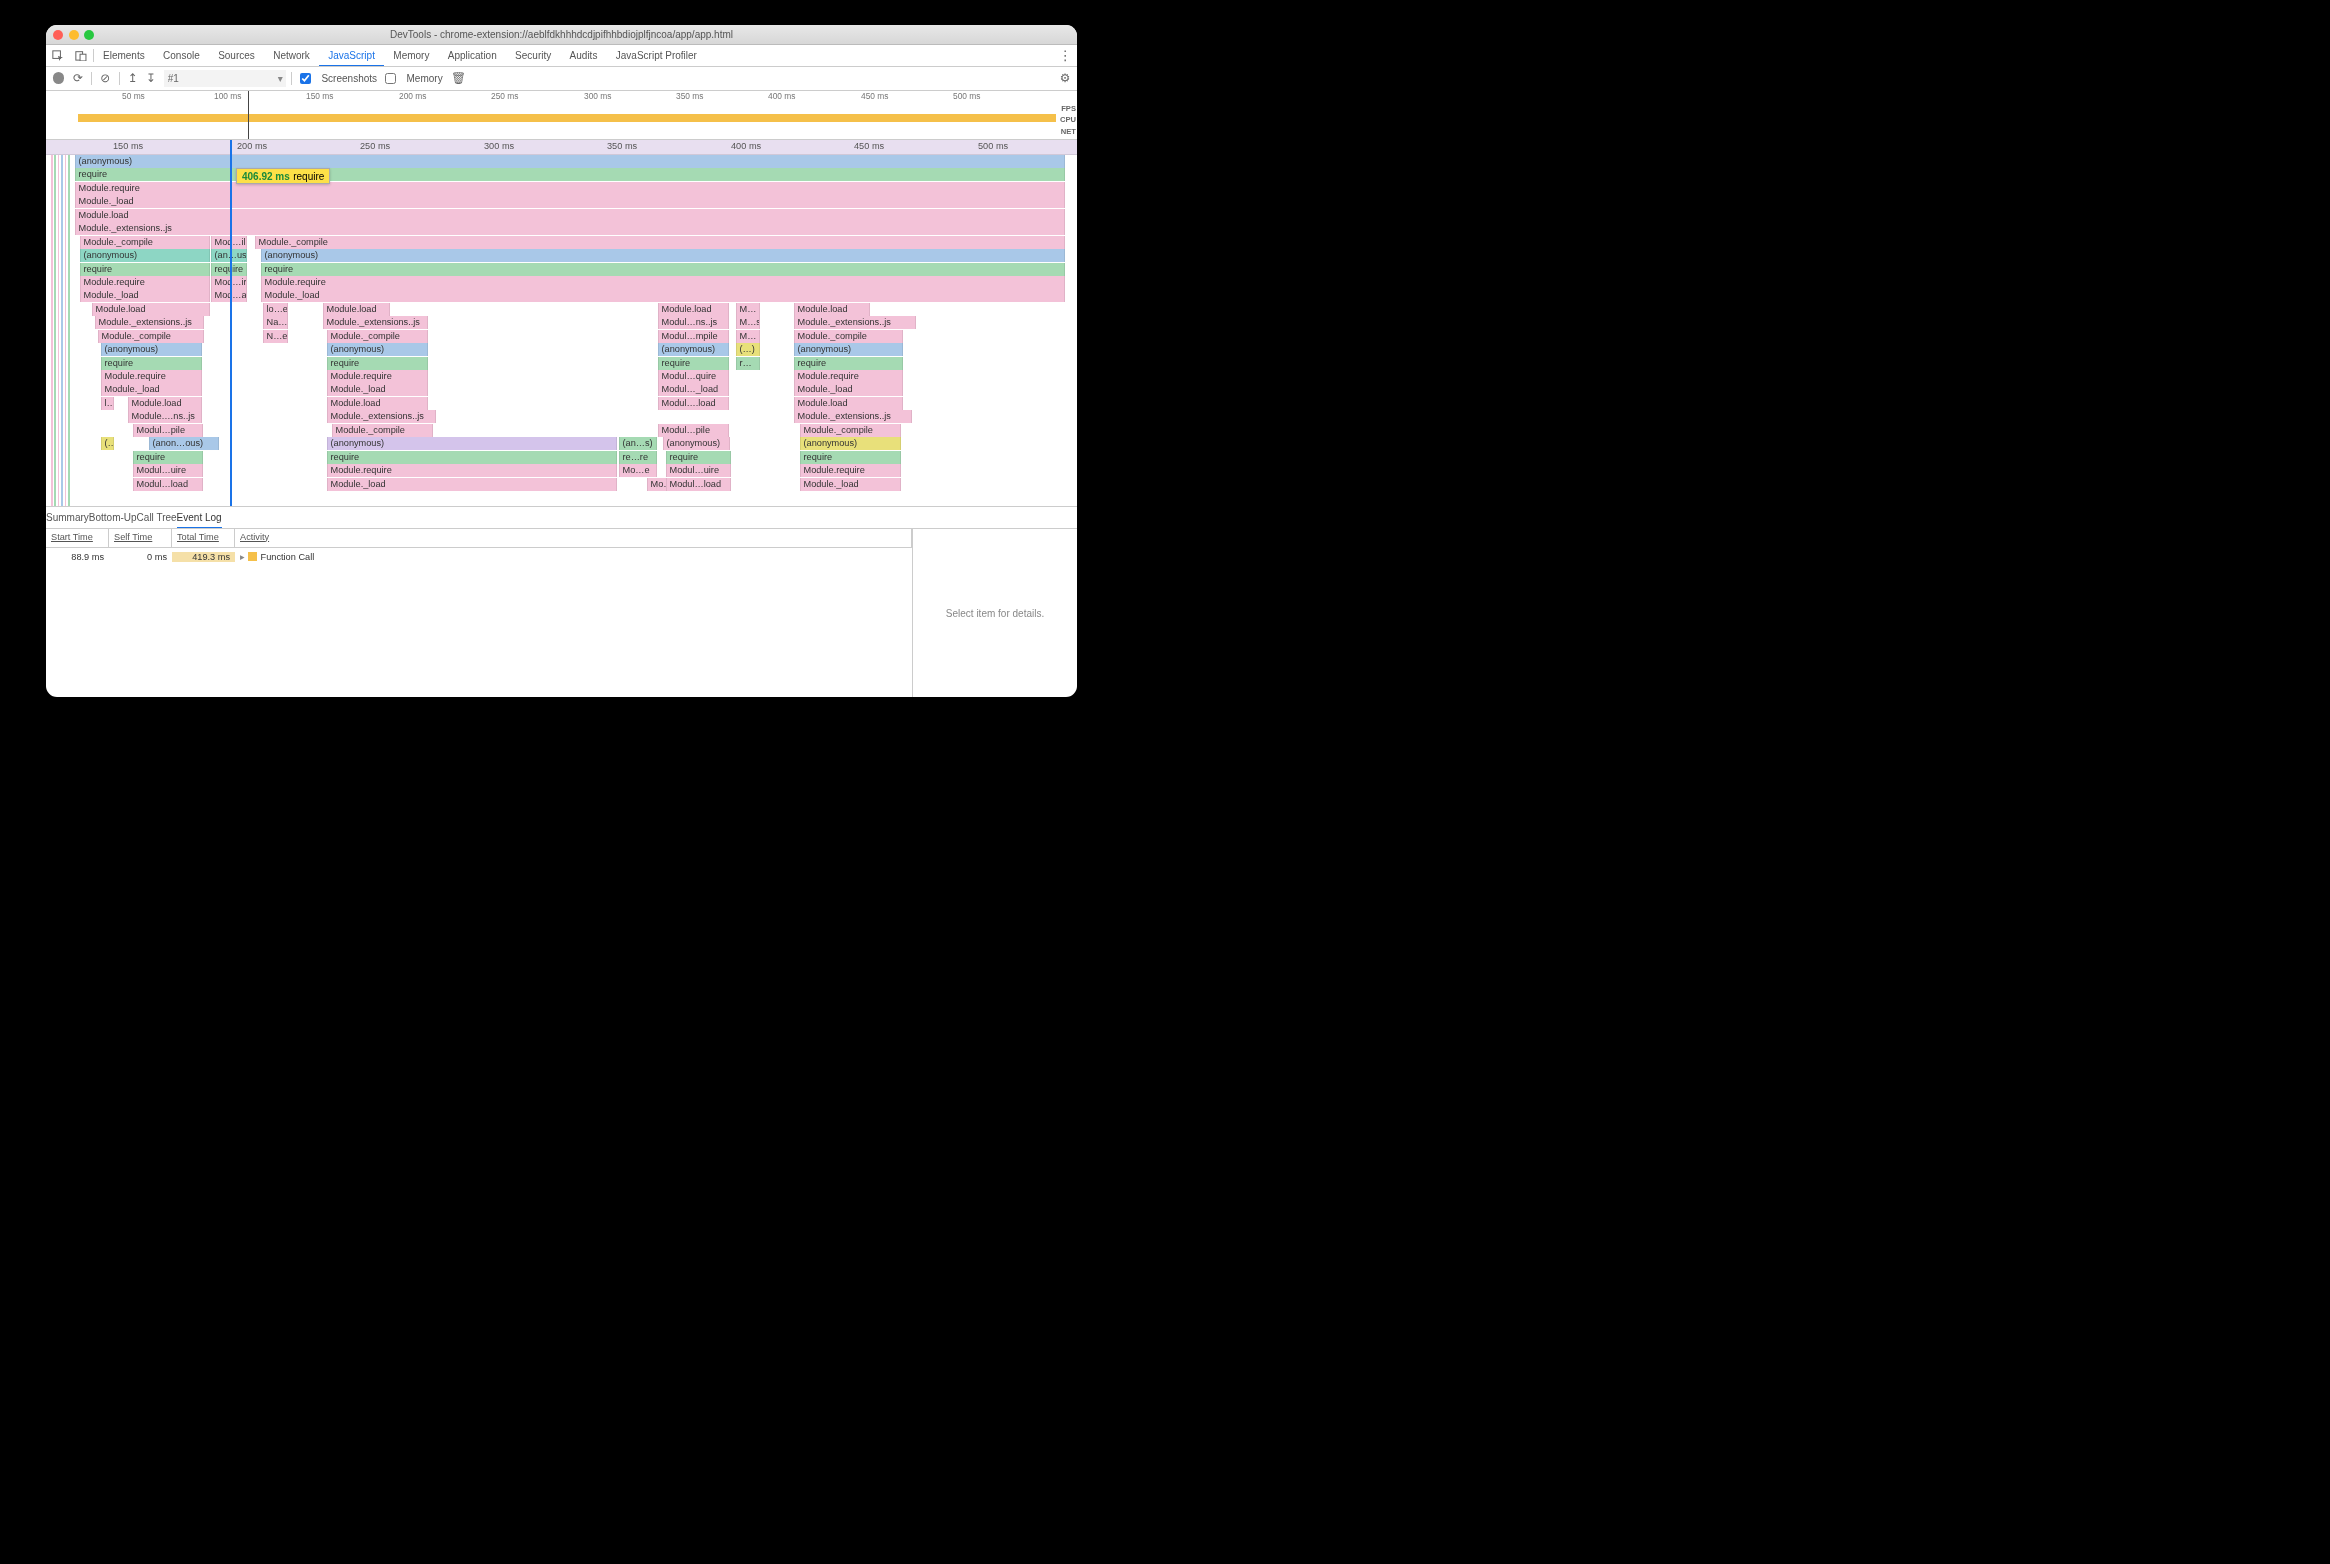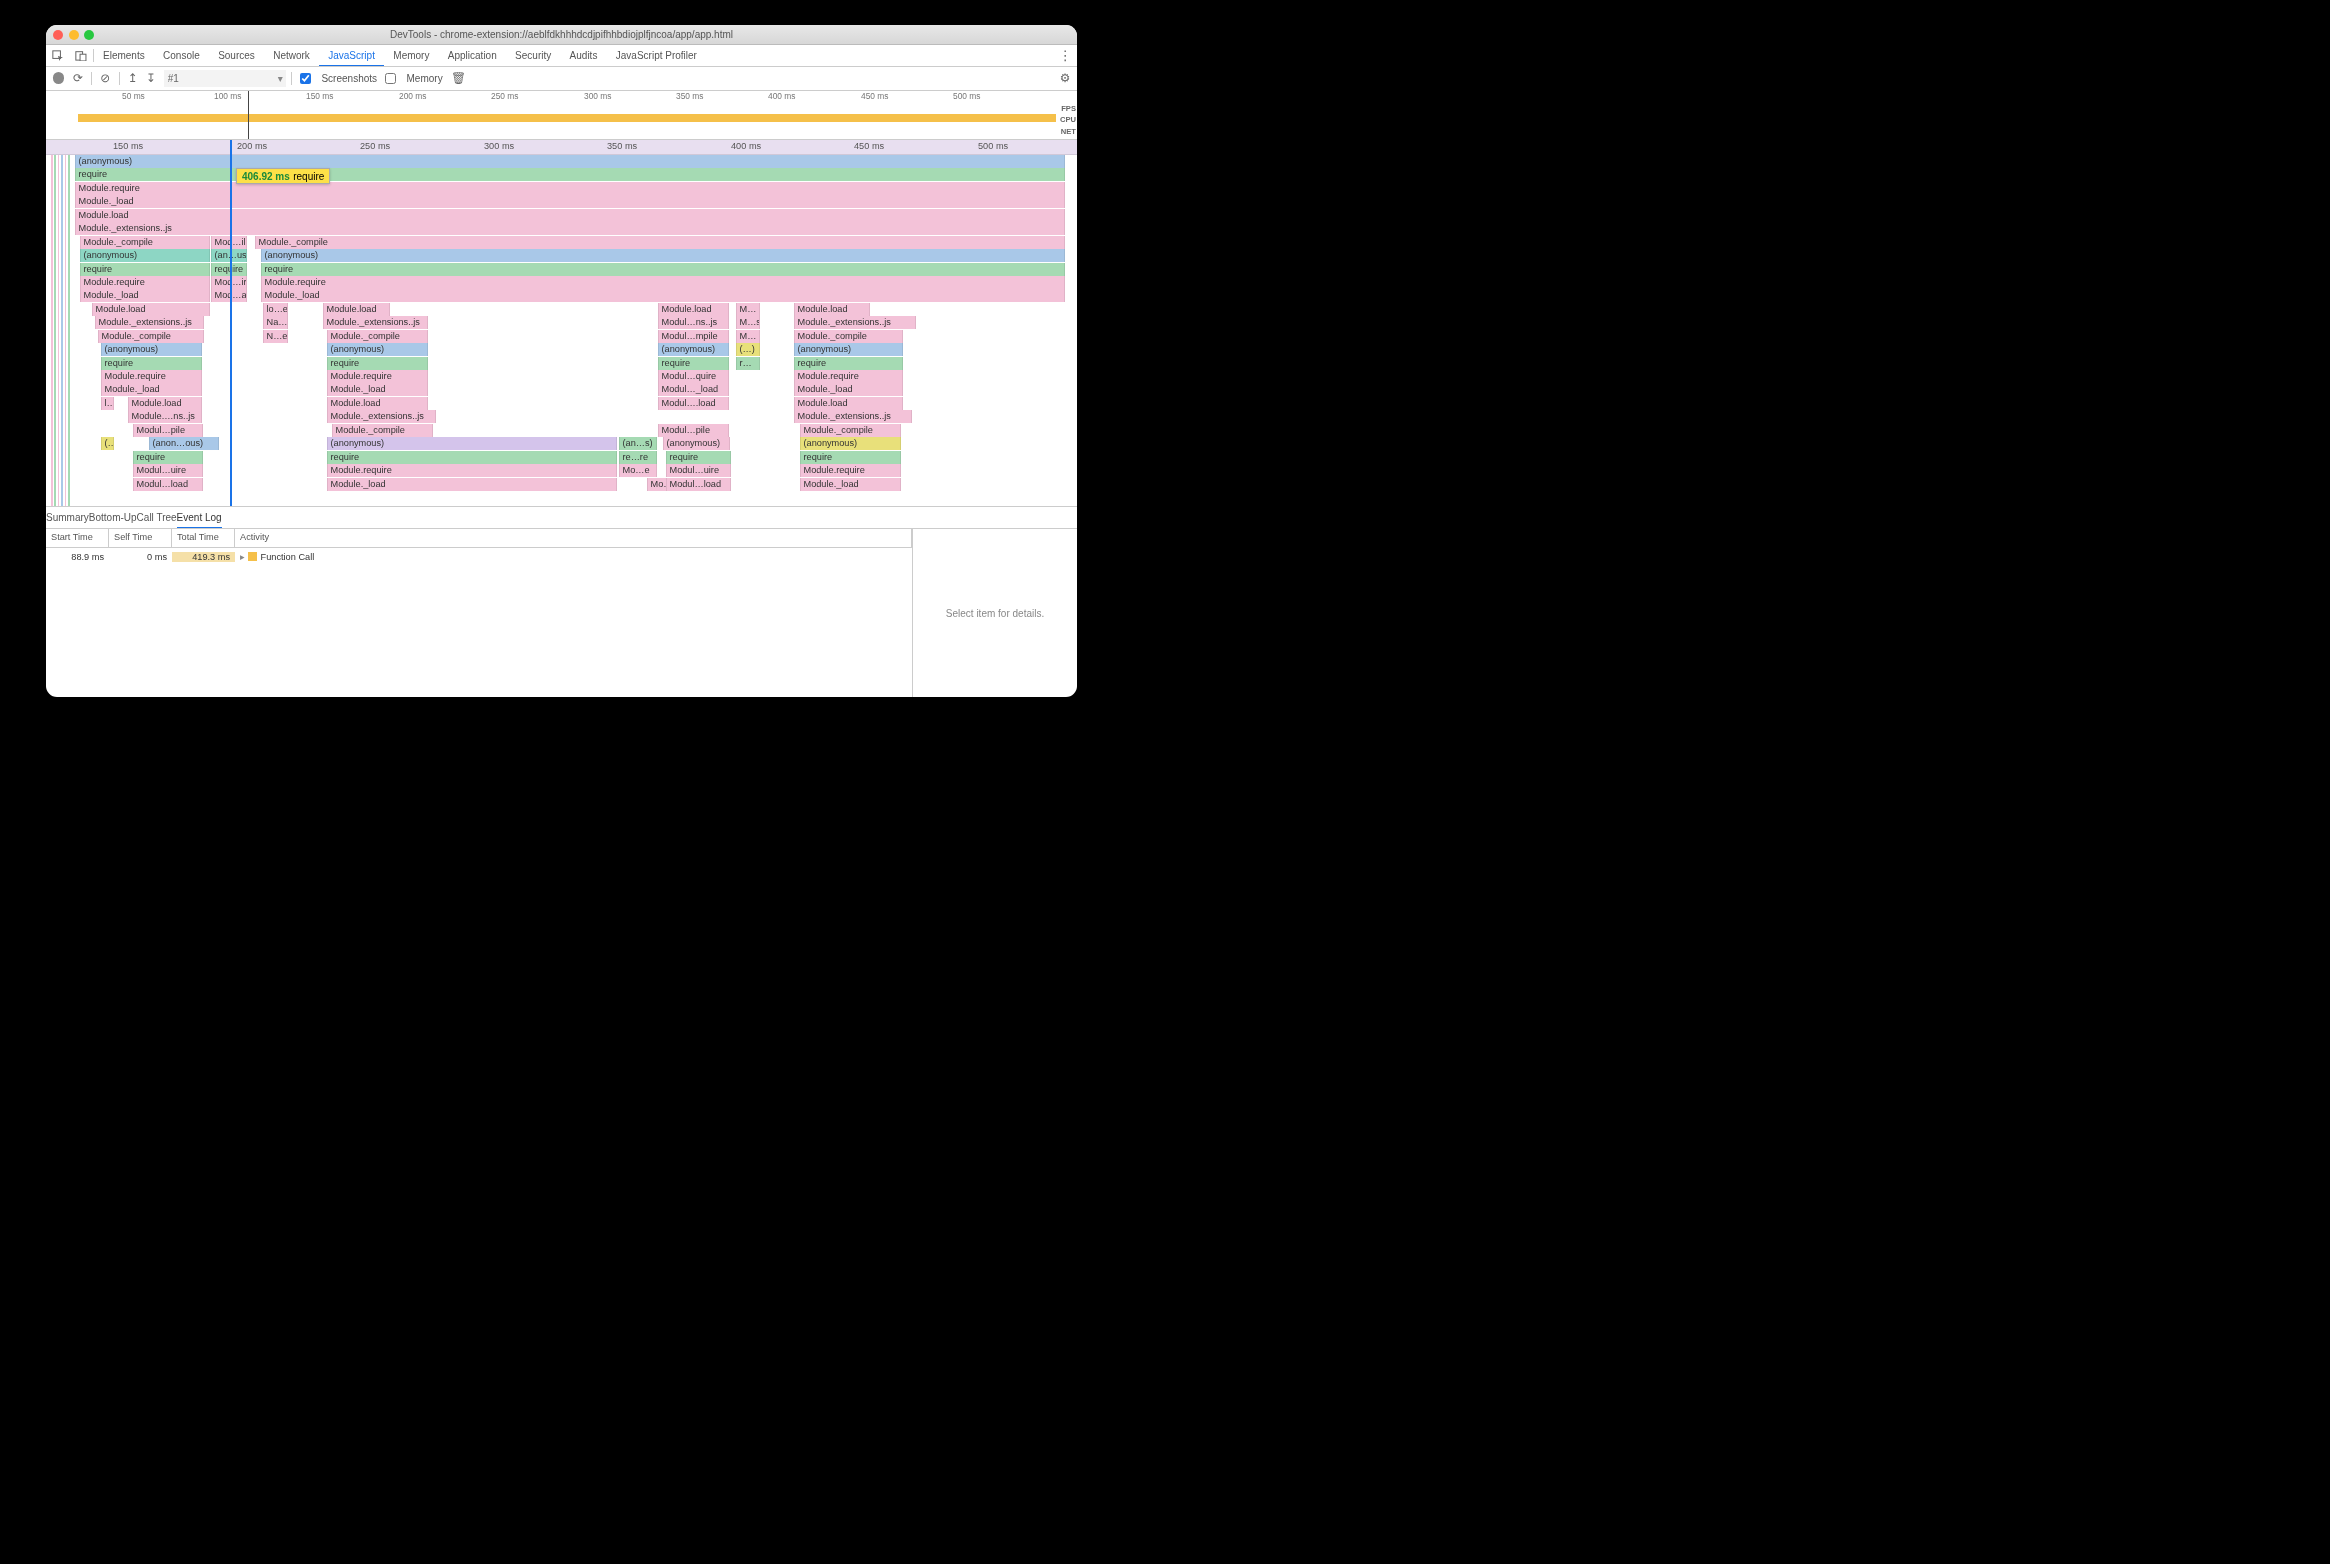--- a/index.html
+++ b/index.html
@@ -42,21 +42,21 @@
 .sidestripes div { position: absolute; top: 0; bottom: 0; width: 1.7px; }
 .bottompanel { height: 191px; display: flex; flex-direction: column; border-top: 0.8px solid #ccc; }
 .subtabs { height: 22px; display: flex; align-items: center; border-bottom: 0.8px solid #ccc; font-size: 10px; color: #555; }
 .subtab { padding: 0 0; height: 100%; display: flex; align-items: center; }
 .subtab.active { border-bottom: 1.7px solid #1a73e8; color: #333; }
 .filterbar { height: 22px; display: flex; align-items: center; gap: 8.4px; padding: 0 3.4px; border-bottom: 0.8px solid #ccc; font-size: 10px; color: #555; }
 .filterbar input[type=text] { border: none; background: #f3f3f3; height: 17px; width: 97px; font-size: 10px; padding: 0 3.4px; }
 .filterbar select { border: none; background: transparent; font-size: 10px; width: 46px; }
 .bottomsplit { flex: 1; display: flex; }
 .tablepane { flex: 1; border-right: 0.8px solid #ccc; display: flex; flex-direction: column; }
-.thead { display: flex; height: 18.5px; border-bottom: 0.8px solid #ccc; font-size: 9.2px; color: #555; }
+.thead { display: flex; height: 18.5px; border-bottom: 0.8px solid #ccc; font-size: 9.2px; color: #555; text-decoration: underline; }
 .thead div { padding: 2.5px 5px; border-right: 0.8px solid #ccc; }
 .trow { display: flex; height: 18.5px; font-size: 9.2px; color: #333; align-items: center; }
 .trow div { padding: 0 5px; text-align: right; }
 .trow .act { text-align: left; display: flex; align-items: center; gap: 3.4px; }
 .trow .totalhl { background: #f5e0a8; }
 .detailpane { width: 164px; display: flex; align-items: center; justify-content: center; font-size: 10px; color: #888; }
 .yellowsq { width: 9.2px; height: 9.2px; background: #f5c04a; display: inline-block; }
 svg { display: block; }
 </style>
 </head>

